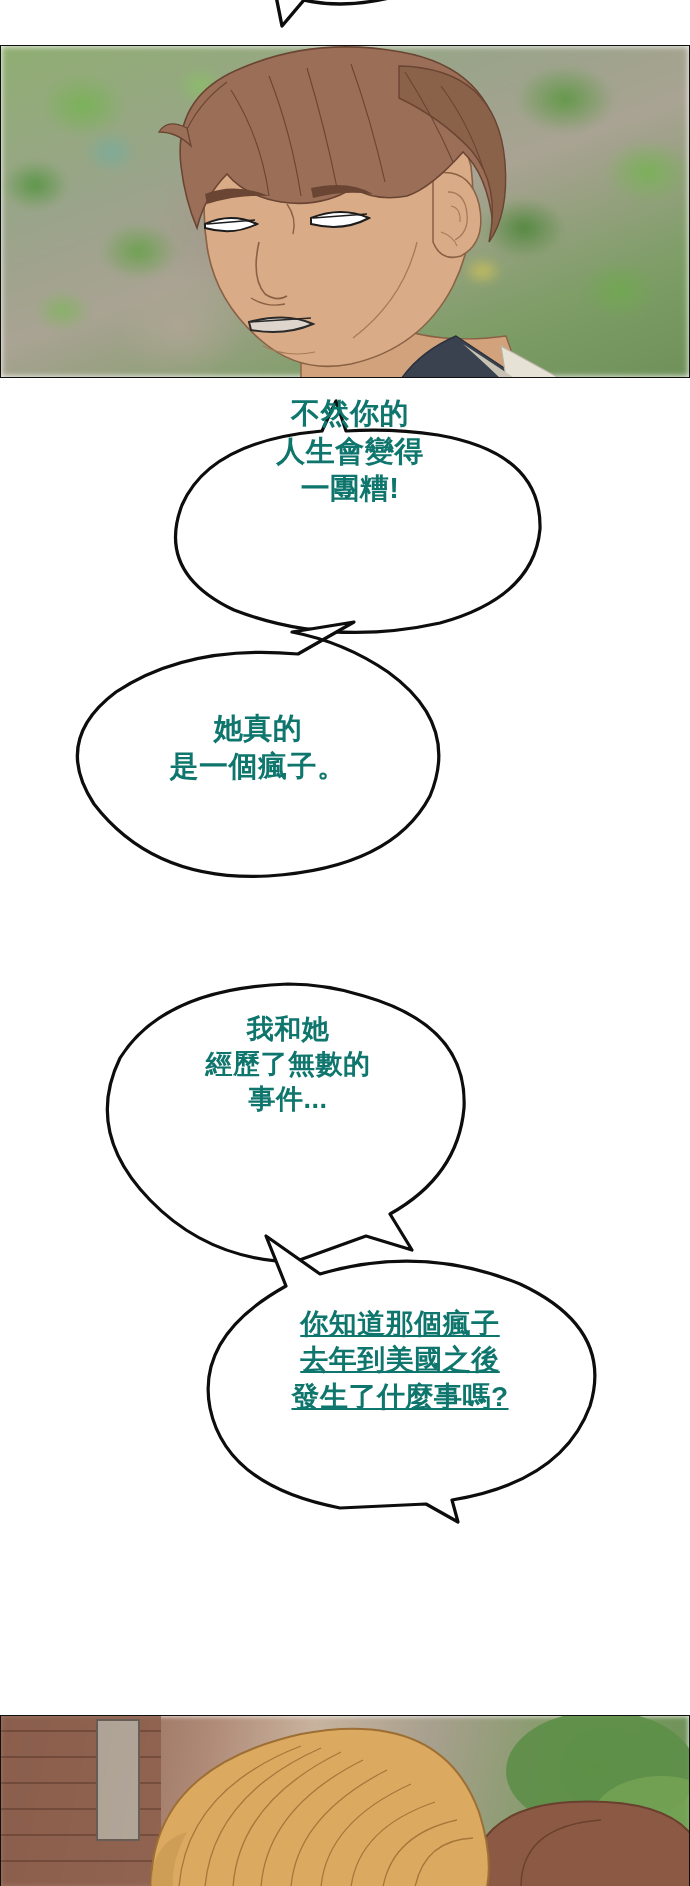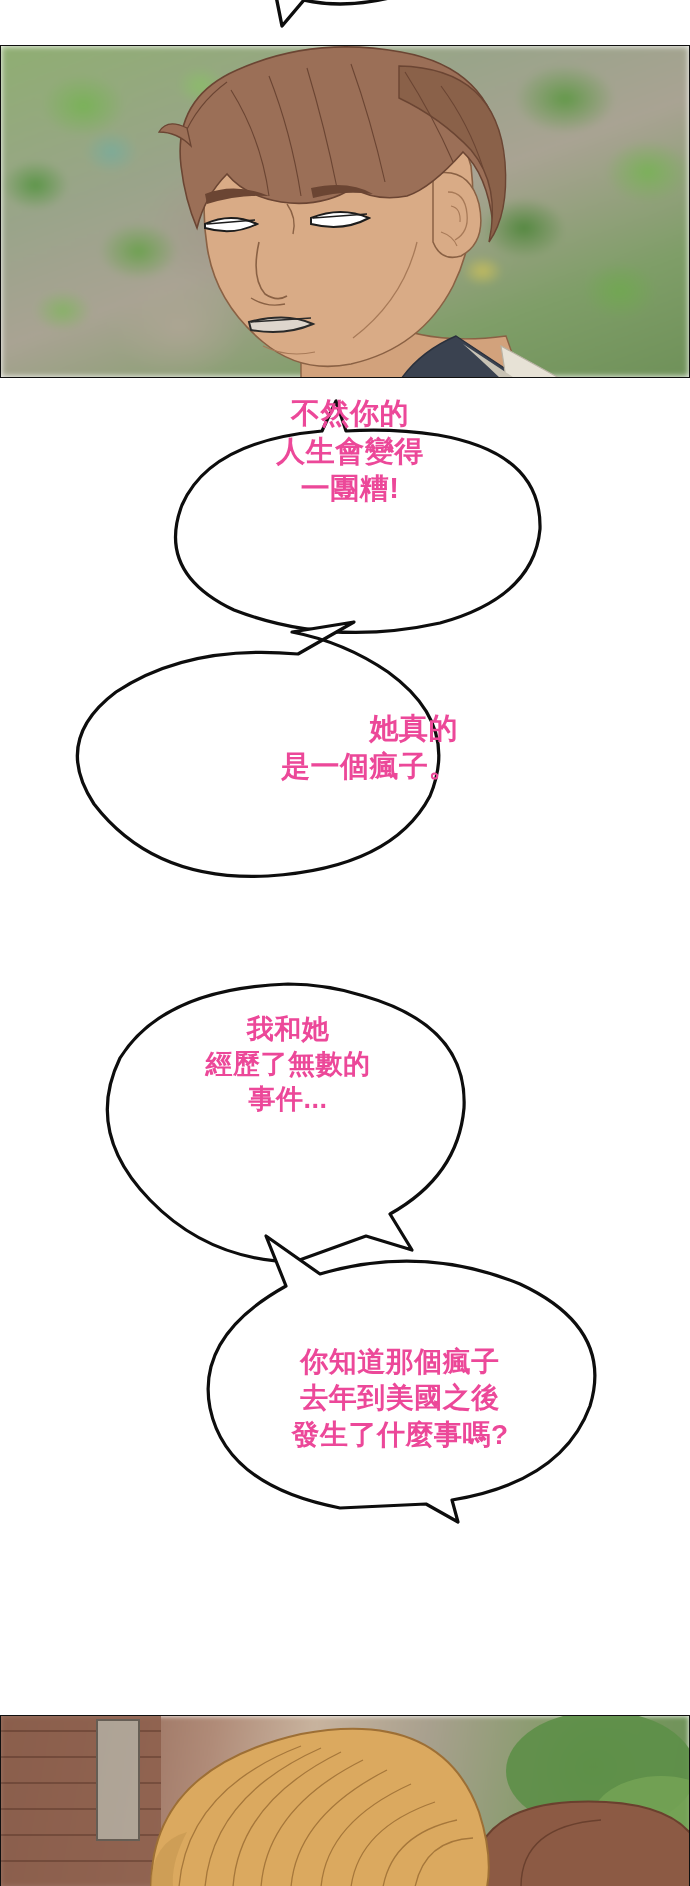--- a/index.html
+++ b/index.html
@@ -65,39 +65,39 @@
     filter:blur(2.5px);
   }
 
   
   .bubble-svg{
     position:absolute;
     overflow:visible;
   }
   .btext{
     position:absolute;
-    color:#ec4899;
+    color:#0f766e;
     font-weight:bold;
     text-align:center;
     line-height:1.30;
     letter-spacing:.5px;
     white-space:pre-line;
     user-select:none;
   }
 
   #bubble0-wrap{ left:196px; top:-180px; }
   #bubble1-wrap{ left:150px; top:395px; }
   #bubble2-wrap{ left:58px;  top:600px; }
   #bubble3-wrap{ left:98px;  top:978px; }
   #bubble4-wrap{ left:190px; top:1232px; }
 
   #bubble1-text{ left:150px; top:395px; width:400px; }
-  #bubble2-text{ left:58px;  top:600px; width:400px;text-align:right; }
+  #bubble2-text{ left:58px;  top:600px; width:400px; }
   #bubble3-text{ left:98px;  top:930px; width:380px; }
-  #bubble4-text{ left:190px; top:1270px; width:420px; }
+  #bubble4-text{ left:190px; top:1232px; width:420px;text-decoration:underline; }
 </style>
 </head>
 <body>
 
 <div id="page">
 
   <div class="panel" id="panel-top">
     <div class="bg-top"></div>
 
     <svg class="man" viewBox="0 0 690 333" preserveAspectRatio="none">

